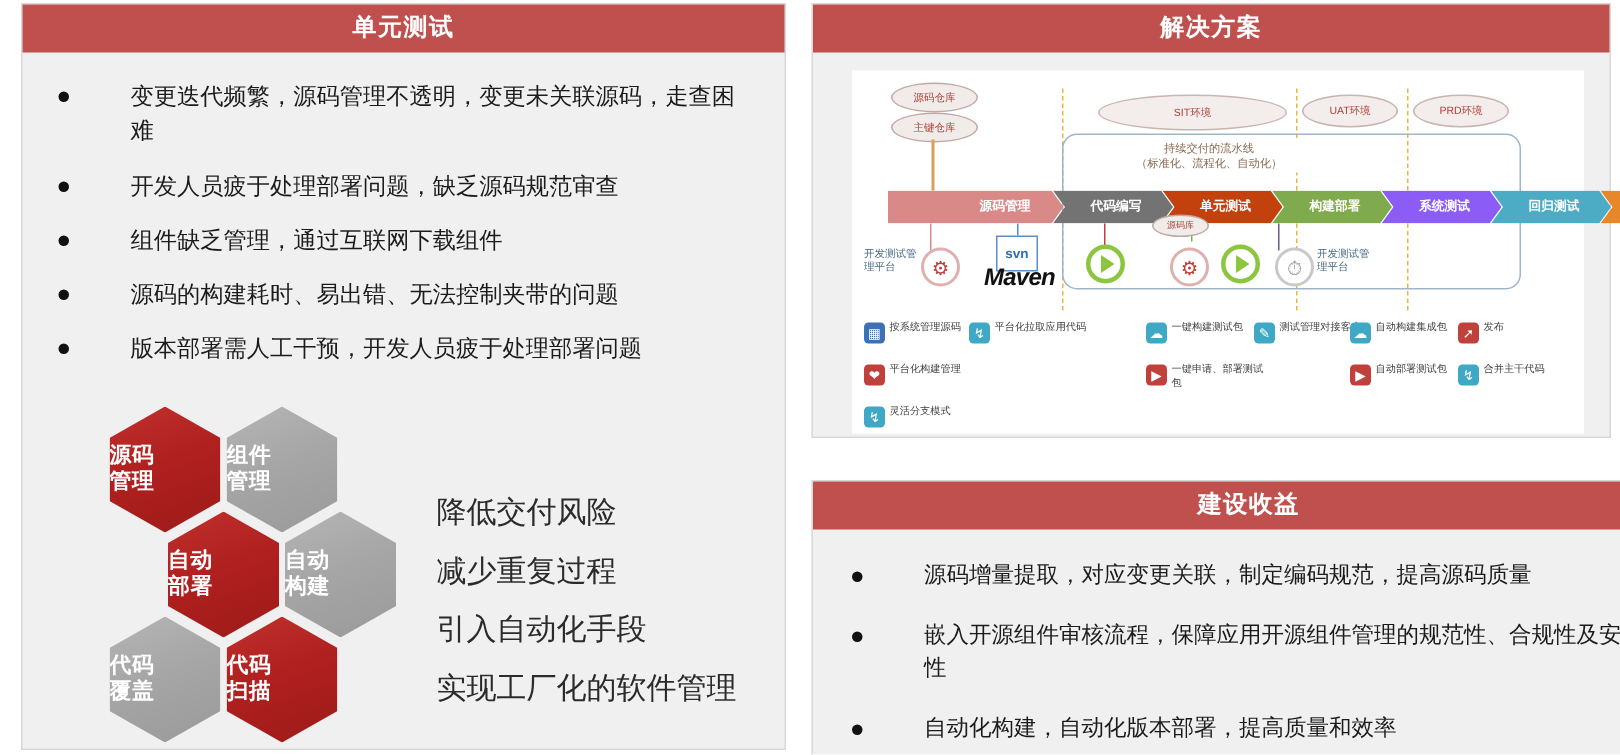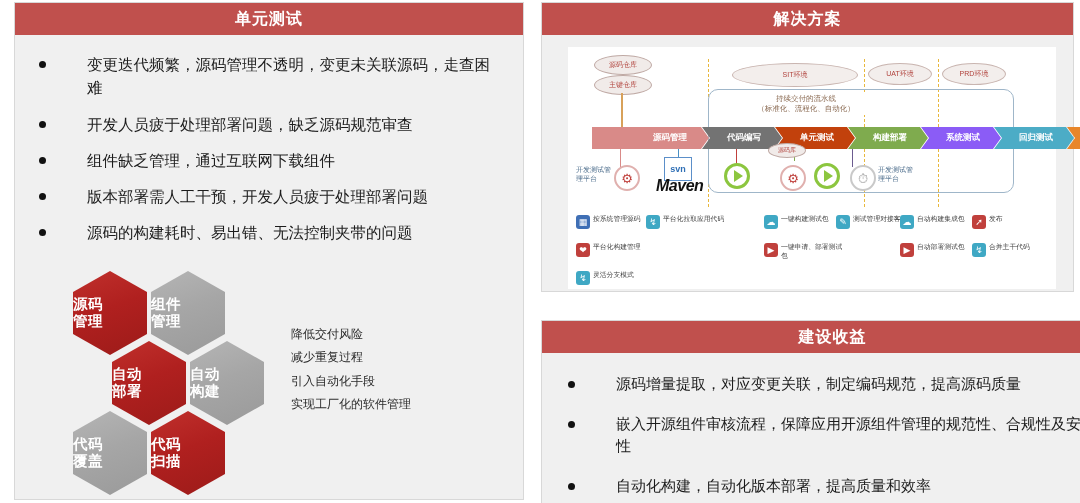--- a/index.html
+++ b/index.html
@@ -84,21 +84,21 @@
   .hex.red  { background: linear-gradient(160deg,#c0302c 0%, #b0201f 45%, #9d1b19 100%); }
   .hex.gray { background: linear-gradient(160deg,#b5b5b5 0%, #a6a6a6 45%, #9a9a9a 100%); }
   .hex span { display: block; }
 
   
   #hexnotes {
     position: absolute;
     left: 276px;
     top: 288px;
     color: #2b2b2b;
-    font-size: 12px;
+    font-size: 20px;
     line-height: 1.95;
   }
 
   
   #diagram {
     position: absolute;
     left: 26px;
     top: 12px;
     width: 488px;
     height: 242px;
@@ -267,25 +267,25 @@
         <div class="bullet-row">
           <span class="bullet-dot"></span>
           <span class="bullet-text">开发人员疲于处理部署问题，缺乏源码规范审查</span>
         </div>
         <div class="bullet-row">
           <span class="bullet-dot"></span>
           <span class="bullet-text">组件缺乏管理，通过互联网下载组件</span>
         </div>
         <div class="bullet-row">
           <span class="bullet-dot"></span>
+          <span class="bullet-text">源码的构建耗时、易出错、无法控制夹带的问题</span>
+        </div>
+        <div class="bullet-row">
+          <span class="bullet-dot"></span>
           <span class="bullet-text">版本部署需人工干预，开发人员疲于处理部署问题</span>
-        </div>
-        <div class="bullet-row">
-          <span class="bullet-dot"></span>
-          <span class="bullet-text">源码的构建耗时、易出错、无法控制夹带的问题</span>
         </div>
       </div>
 
       <div id="hexwrap">
         <div class="hex red" style="left:34px;  top:0px;">
           <span>源码</span>
           <span>管理</span>
         </div>
         <div class="hex gray" style="left:112px; top:0px;">
           <span>组件</span>

